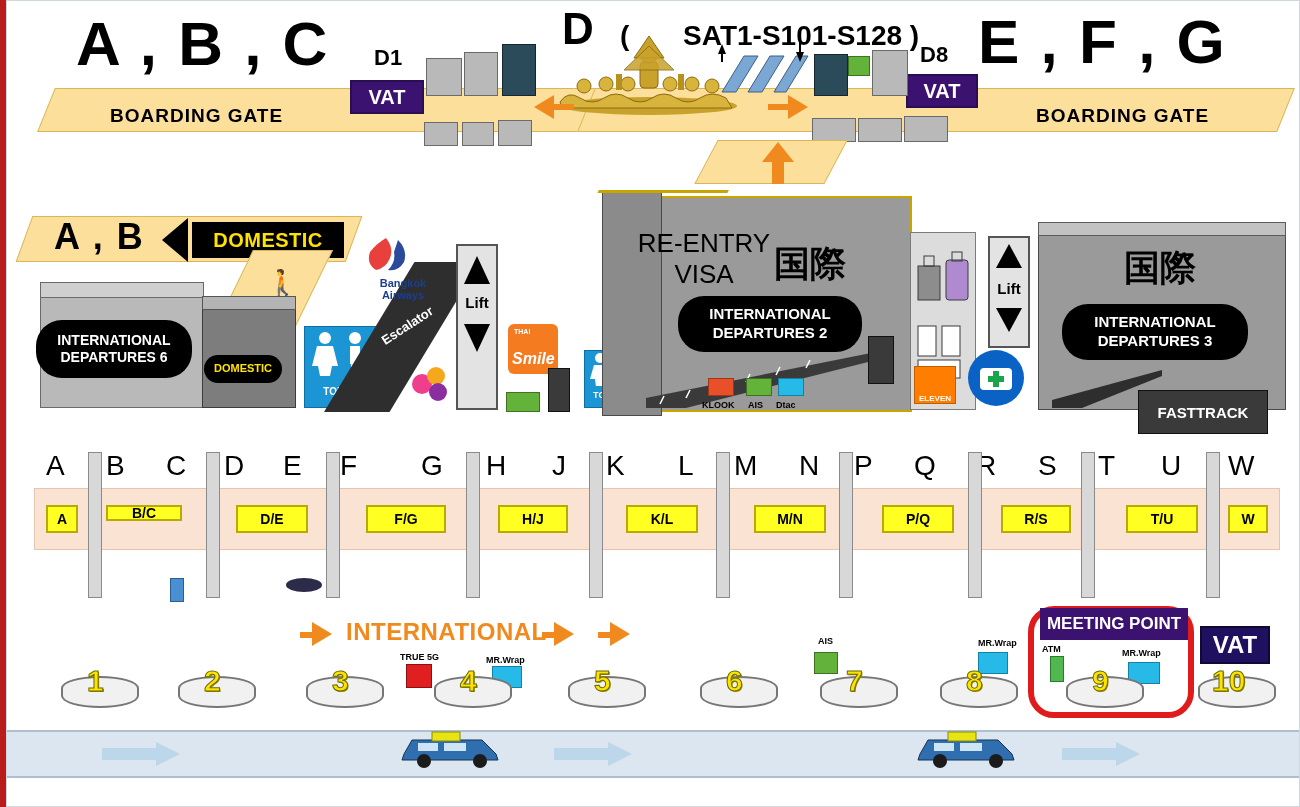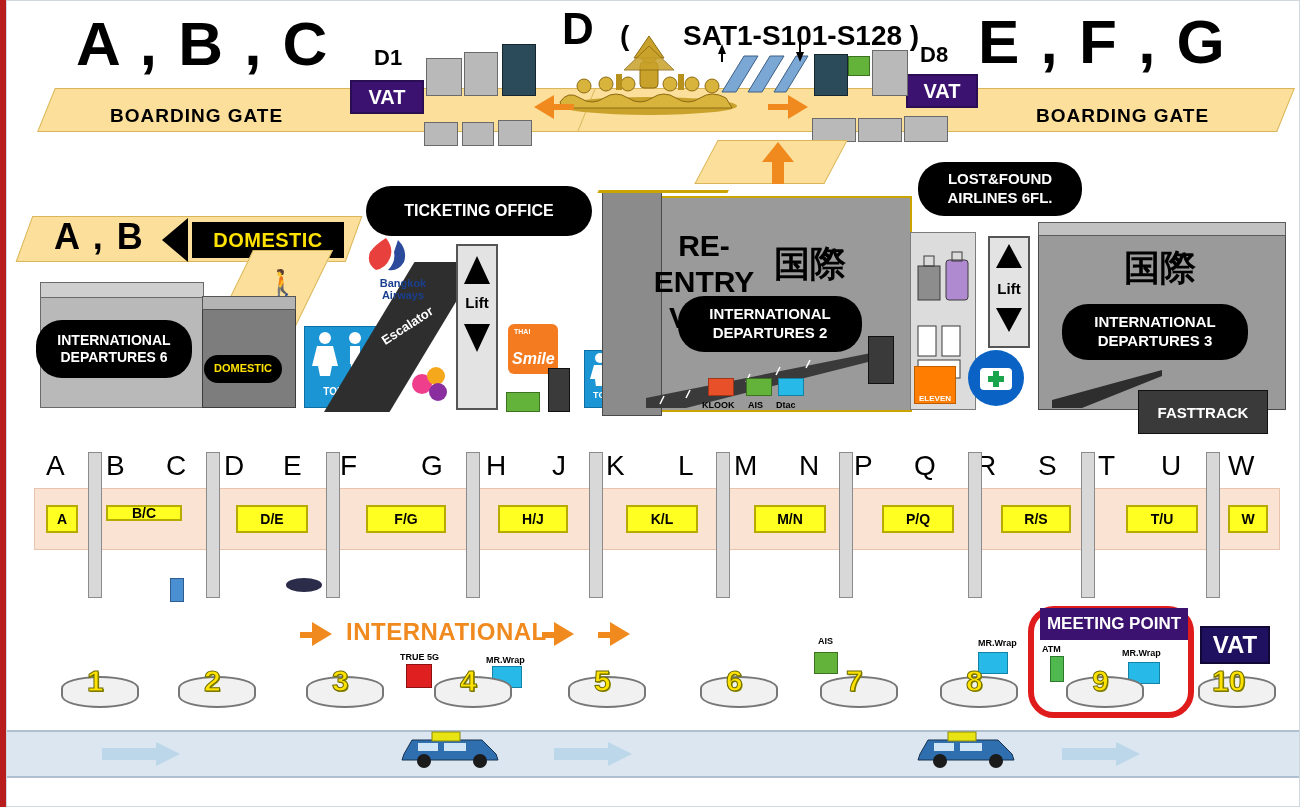--- a/index.html
+++ b/index.html
@@ -123,21 +123,21 @@
   .lifttext { font-weight:bold; font-size:15px; text-align:center; }
 
   .escal { background:#2e2e2e; }
   .escaltext {
     color:#fff; font-weight:bold; font-size:13px;
     transform:rotate(-33deg); white-space:nowrap;
   }
 
   .kanji { font-size:36px; font-weight:bold; color:#000; }
 
-  .reentry { font-size:30px; font-weight:bold; color:#000; text-align:center; line-height:1.2; }
+  .reentry { font-size:26px; font-weight:normal; color:#000; text-align:center; line-height:1.2; }
 
   .fasttrack {
     background:#3a3a3a; color:#fff; font-weight:bold; font-size:15px;
     display:flex; align-items:center; justify-content:center;
   }
 
   .sevenlogo {
     background:#ff7d00; border:1px solid #c05f00;
     display:flex; align-items:flex-end; justify-content:center;
     color:#fff; font-size:8px; font-weight:bold;
@@ -242,26 +242,21 @@
   </svg>
 
   <div class="abs ystrip" style="left:18px; top:216px; width:330px; height:46px; transform:skewX(-20deg);"></div>
   <div class="abs bigletters" style="left:48px; top:216px; font-size:36px;">A , B</div>
   <div class="abs domTri" style="left:156px; top:218px;"></div>
   <div class="abs domesticSign" style="left:186px; top:222px; width:152px; height:36px;">DOMESTIC</div>
 
   <div class="abs ystrip" style="left:228px; top:250px; width:80px; height:78px; transform:skewX(-26deg);"></div>
   <div class="abs personIcon" style="left:260px; top:268px;">🚶</div>
 
-  <div class="abs pill" style="left:360px; top:186px; width:226px; height:50px; font-size:16px;">TICKETING OFFICE</div>
-
-  <div class="abs pill" style="left:912px; top:162px; width:164px; height:54px; flex-direction:column;">
-    <span>LOST&amp;FOUND</span>
-    <span>AIRLINES 6FL.</span>
-  </div>
+
 
   <div class="abs greyL" style="left:34px; top:282px; width:164px; height:126px;"></div>
   <div class="abs" style="left:34px; top:282px; width:164px; height:16px; background:#cfcfcf; border:1px solid #6a6a6a;"></div>
   <div class="abs pill" style="left:30px; top:320px; width:156px; height:58px; flex-direction:column; font-size:14px;">
     <span>INTERNATIONAL</span>
     <span>DEPARTURES 6</span>
   </div>
 
   <div class="abs greyD" style="left:196px; top:306px; width:94px; height:102px;"></div>
   <div class="abs" style="left:196px; top:296px; width:94px; height:14px; background:#b4b4b4; border:1px solid #555;"></div>

